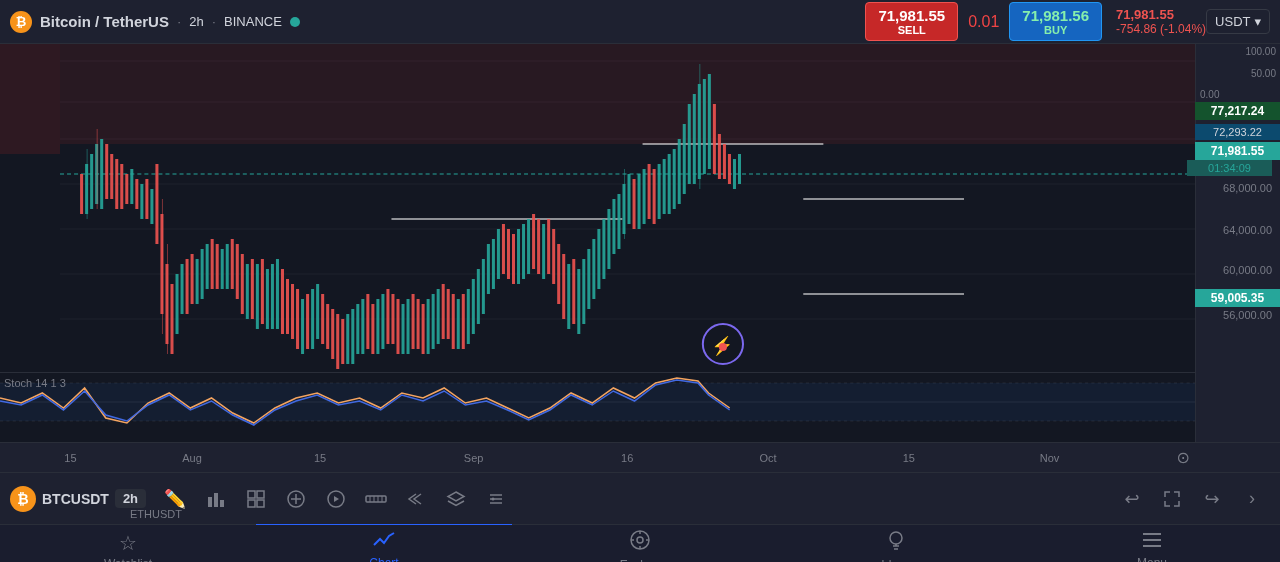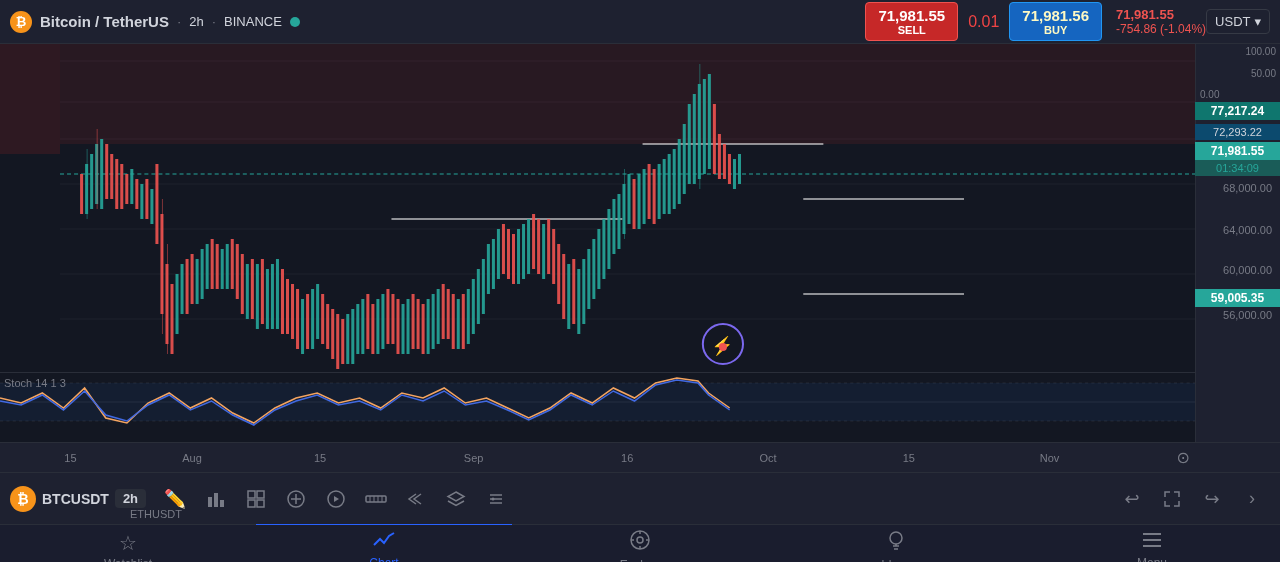--- a/index.html
+++ b/index.html
@@ -81,21 +81,21 @@
     }
     .spread {
       font-size: 16px;
       color: #ef4444;
       margin: 0 4px;
     }
     .buy-btn {
       background: #1565c0;
       border: 1px solid #2196f3;
       border-radius: 4px;
-      color: #fef9c3;
+      color: #86efac;
       padding: 4px 12px;
       font-size: 13px;
       font-weight: 600;
       cursor: pointer;
       text-align: center;
     }
     .buy-price {
       font-size: 15px;
       font-weight: bold;
     }
@@ -159,21 +159,21 @@
       position: absolute;
       right: 4px;
       color: #787b86;
       font-size: 11px;
     }
 
     
     .price-box-high {
       position: absolute;
       right: 0;
-      background: #0f766e;
+      background: #14532d;
       color: white;
       font-size: 12px;
       font-weight: bold;
       padding: 2px 6px;
       min-width: 85px;
       text-align: center;
     }
     .price-box-mid1 {
       position: absolute;
       right: 0;
@@ -190,21 +190,21 @@
       background: #26a69a;
       color: white;
       font-size: 12px;
       font-weight: bold;
       padding: 2px 6px;
       min-width: 85px;
       text-align: center;
     }
     .price-box-current-time {
       position: absolute;
-      right: 0;
+      right: 8px;
       background: #1a5c58;
       color: #26a69a;
       font-size: 11px;
       padding: 2px 19px;
       min-width: 85px;
       text-align: center;
     }
     .price-box-low {
       position: absolute;
       right: 0;

